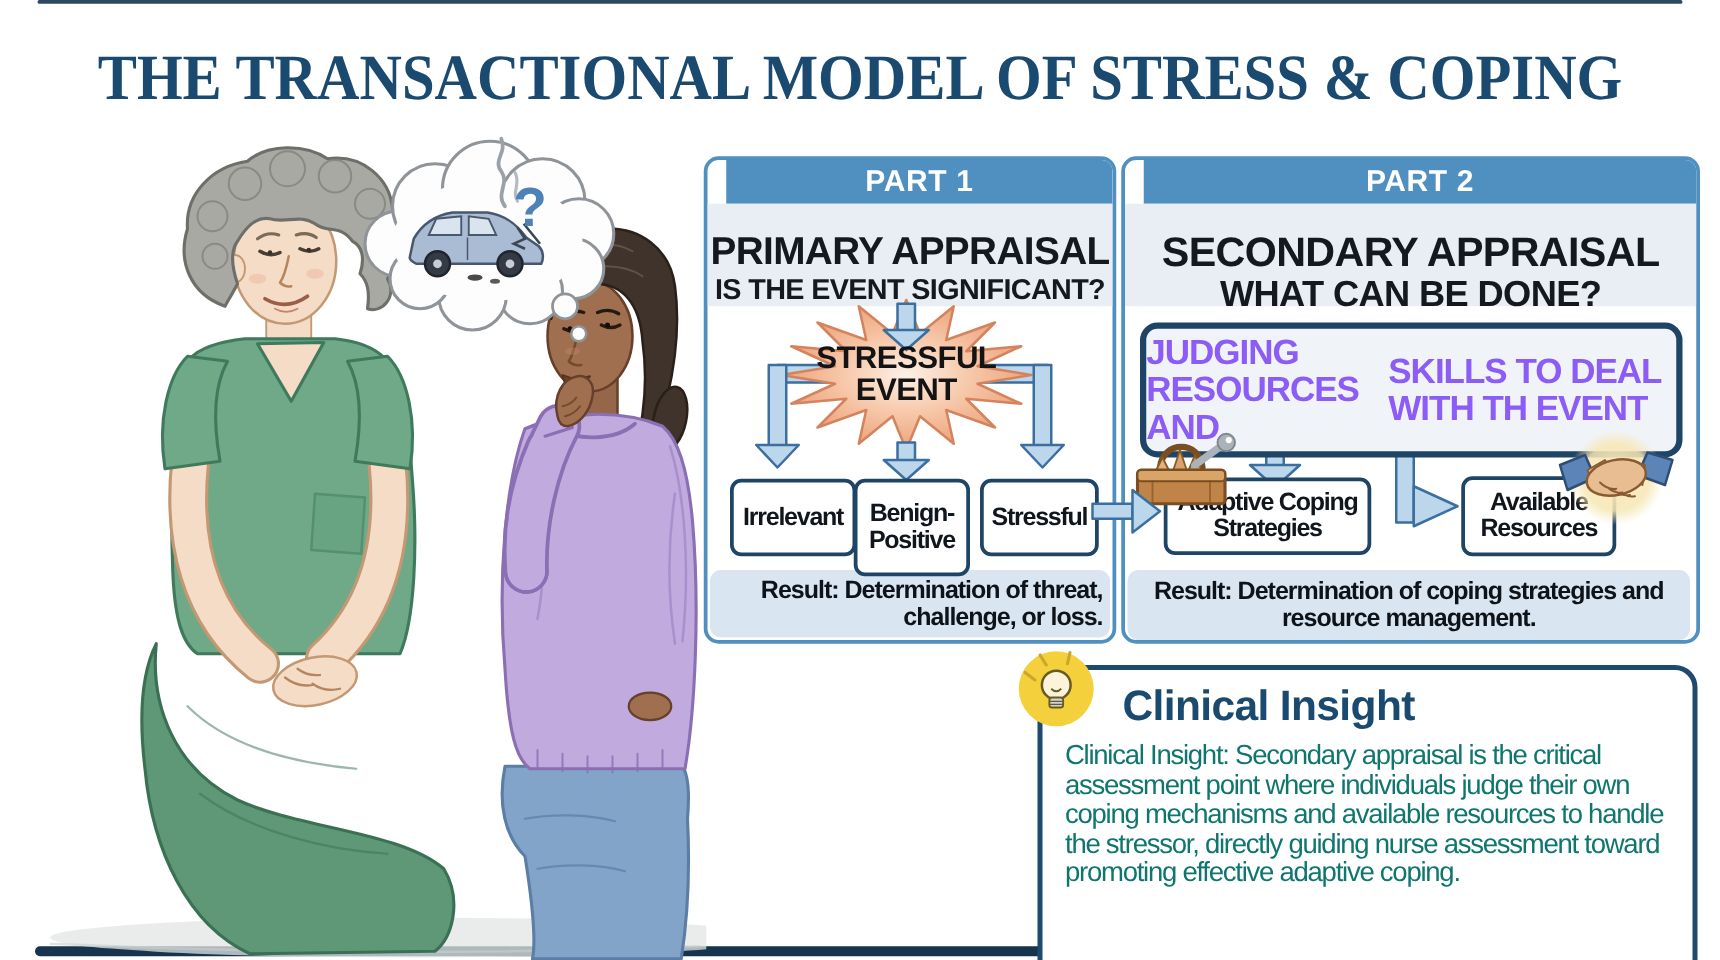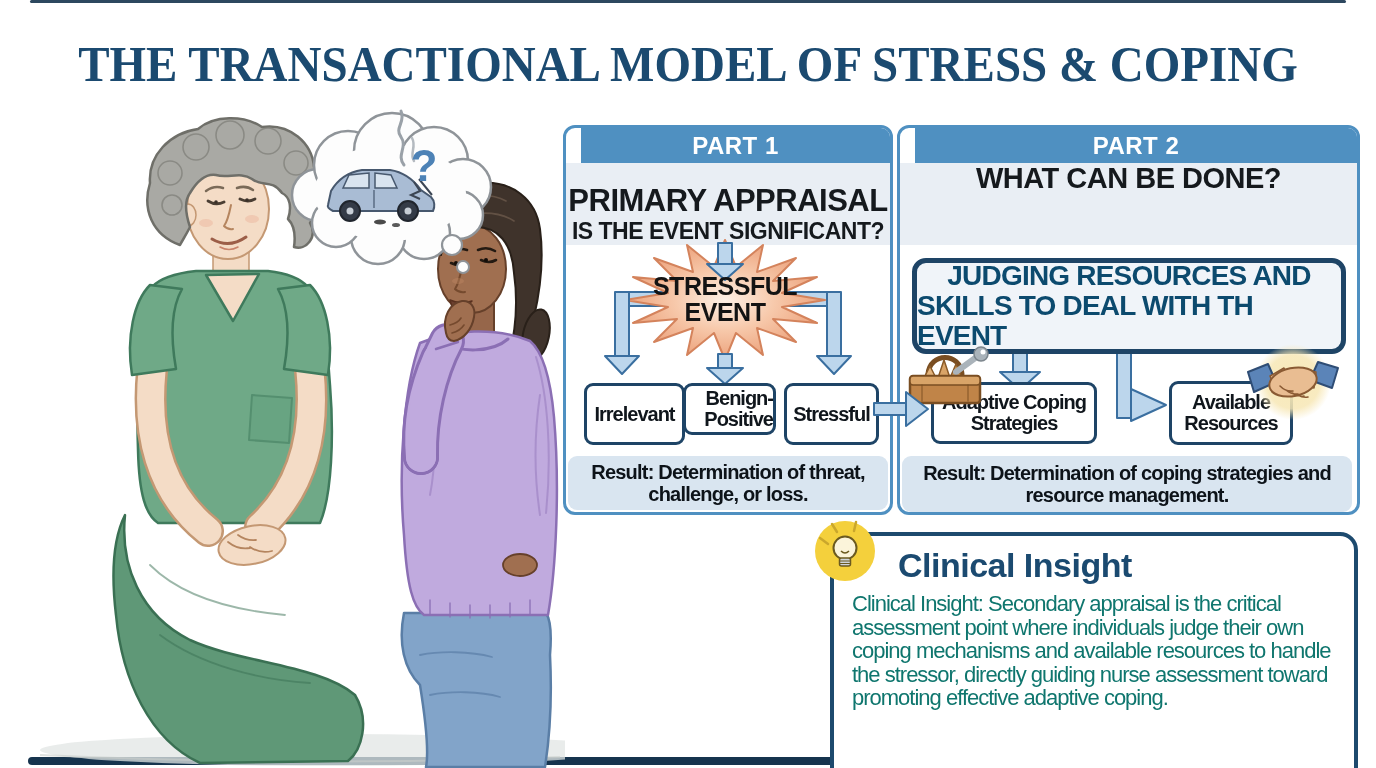--- a/index.html
+++ b/index.html
@@ -19,23 +19,23 @@
   .band-h2{font-weight:700;color:#15191d;letter-spacing:-.5px;margin-top:-1px;}
   #panel1 .band-h1{font-size:31px;} #panel1 .band-h2{font-size:23px;}
   #panel2 .band-h1{font-size:33px;} #panel2 .band-h2{font-size:29px;}
   .flow-box{position:absolute;border:3px solid #1e4466;border-radius:9px;background:#fff;
     display:flex;align-items:center;justify-content:center;text-align:center;
     font-weight:700;font-size:20px;letter-spacing:-1px;line-height:1.04;color:#10161c;box-sizing:border-box;z-index:3;}
   .result-band{position:absolute;background:#d9e5f0;border-radius:9px;display:flex;align-items:center;justify-content:center;
     text-align:center;font-weight:700;font-size:20px;letter-spacing:-.8px;line-height:1.12;color:#0d1319;z-index:2;padding:0 6px;box-sizing:border-box;}
   #star-label{position:absolute;left:58px;top:146px;width:202px;text-align:center;z-index:3;
     font-weight:700;font-size:25px;letter-spacing:-.5px;line-height:1.02;color:#131313;}
-  #judging-box{position:absolute;left:12px;top:130px;width:434px;height:96px;border:5px solid #1e4466;border-radius:14px;
-    background:#f0f4f9;display:flex;flex-direction:column;align-items:center;justify-content:center;
-    font-weight:700;font-size:28px;letter-spacing:-.8px;line-height:1.07;color:#0c4a6e;box-sizing:border-box;z-index:3;}
+  #judging-box{position:absolute;left:12px;top:130px;width:434px;height:108px;border:5px solid #1e4466;border-radius:14px;
+    background:#f0f4f9;display:flex;align-items:center;justify-content:center;
+    font-weight:700;font-size:28px;letter-spacing:-.8px;line-height:1.07;color:#8b5cf6;box-sizing:border-box;z-index:3;}
   
   #insight-card{left:830px;top:532px;width:528px;height:257px;border:4px solid #1d4a6e;border-radius:18px;
     background:#ffffff;box-sizing:border-box;z-index:4;}
   #insight-title{position:absolute;left:64px;top:10px;font-weight:700;font-size:34px;color:#1b4a70;letter-spacing:-.5px;}
   #insight-body{position:absolute;left:18px;top:56px;width:494px;font-weight:400;font-size:22px;
     letter-spacing:-1px;line-height:1.07;color:#0f766e;}
   .edge{background:#16344e;}
 </style>
 </head>
 <body>
@@ -232,35 +232,36 @@
     </svg>
 
     <div id="star-label">
       <div>STRESSFUL</div>
       <div>EVENT</div>
     </div>
 
     <div class="flow-box" style="left:18px;top:255px;width:101px;height:62px;">
       <span>Irrelevant</span>
     </div>
-    <div class="flow-box" style="left:117px;top:255px;width:93px;height:52px;text-align:right;">
+    <div class="flow-box" style="left:117px;top:255px;width:93px;height:78px;">
       <span>Benign-Positive</span>
     </div>
     <div class="flow-box" style="left:218px;top:255px;width:95px;height:62px;">
       <span>Stressful</span>
     </div>
 
-    <div class="result-band" style="left:2px;top:328px;width:320px;height:54px;">
+    <div class="result-band" style="left:2px;top:328px;width:320px;height:54px;text-align:right;">
       <span>Result: Determination of threat, challenge, or loss.</span>
     </div>
   </div>
 
   <div class="abs panel" id="panel2" style="left:897px;top:125px;width:463px;height:390px;">
     <div class="panel-tab">PART 2</div>
     <div class="panel-band">
+      <div class="band-h1">SECONDARY APPRAISAL</div>
       <div class="band-h2">WHAT CAN BE DONE?</div>
     </div>
 
     <svg class="abs" style="left:0;top:0;" width="457" height="384" viewBox="0 0 457 384">
       <g fill="#bcd6ec" stroke="#3a6fa0" stroke-width="2" stroke-linejoin="round">
         <g>
           <rect x="113" y="214" width="14" height="32"></rect>
           <polygon points="100,244 140,244 120,262"></polygon>
         </g>
         <g>

